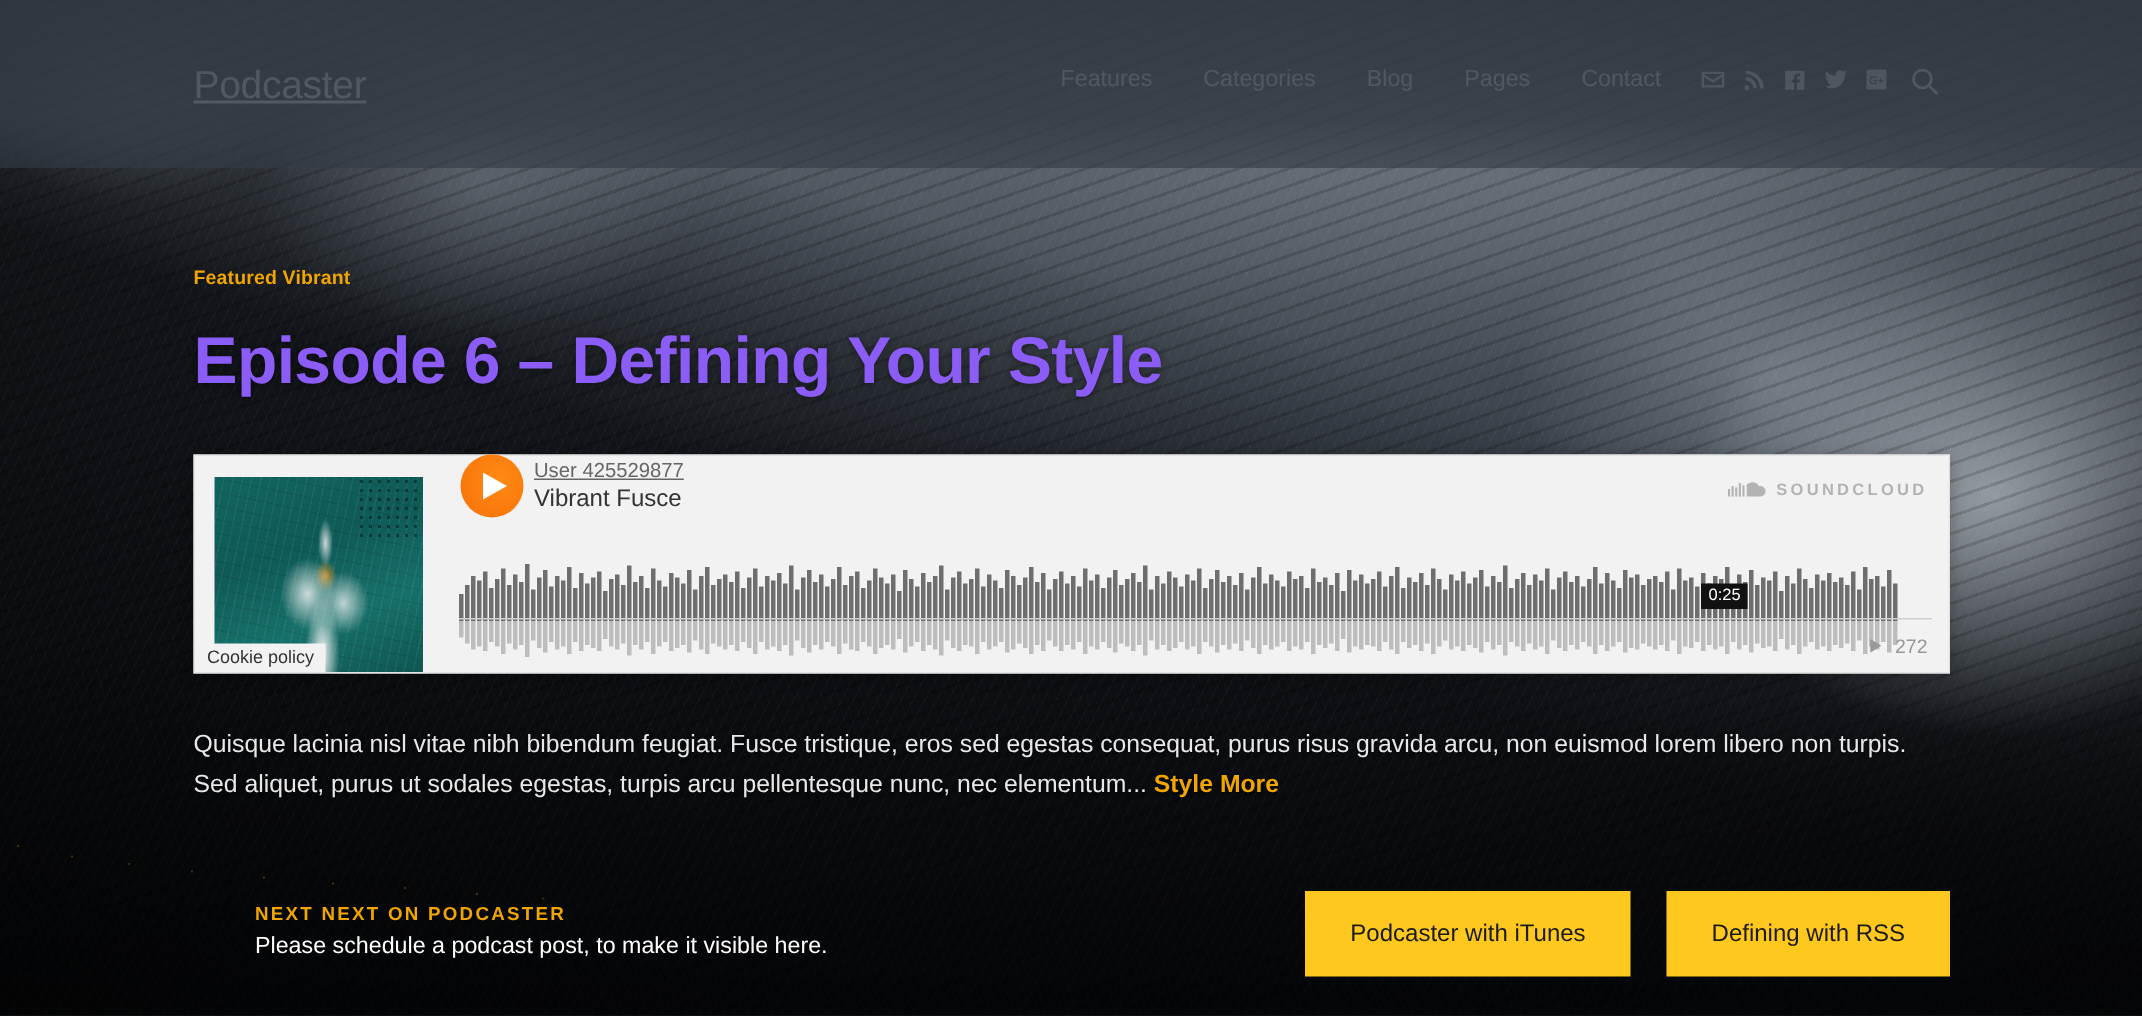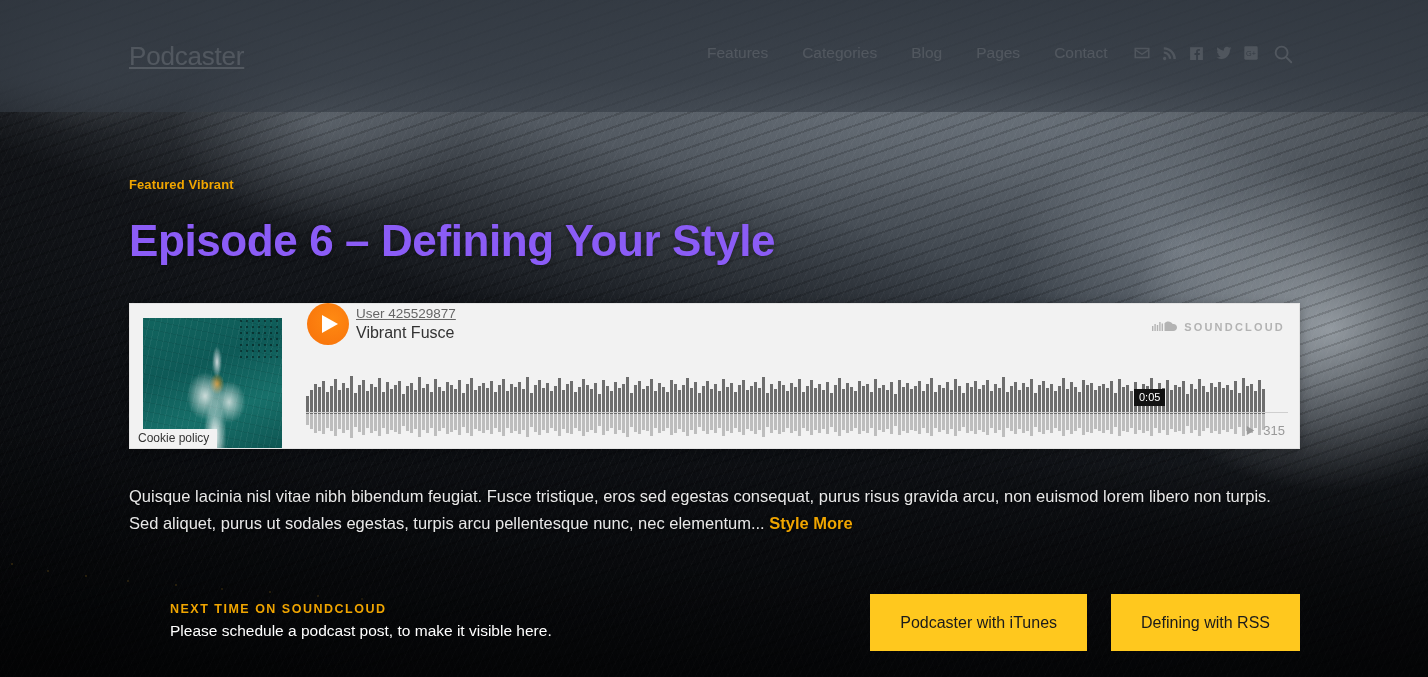--- a/index.html
+++ b/index.html
@@ -1263,43 +1263,43 @@
             <i class="bot" style="height: 16px;"></i>
           </div>
         </div>
       <div class="wave-baseline"></div>
     </div>
 
     <div class="sc-plays">
       <svg width="11" height="11" viewBox="0 0 12 12" fill="currentColor">
           <path d="M2 1l8 5-8 5z"></path>
         </svg>
-      <span>315</span>
+      <span>272</span>
     </div>
 
     <div class="cookie">Cookie policy</div>
   </div>
 
   <div class="sc-play">
     <svg width="18" height="20" viewBox="0 0 18 20" fill="#fff">
         <path d="M1 1l16 9-16 9z"></path>
       </svg>
   </div>
   <a class="sc-user" href="#">User 425529877</a>
   <div class="sc-track">Vibrant Fusce</div>
-  <div class="sc-time">0:05</div>
+  <div class="sc-time">0:25</div>
 
   <p class="desc">
     <span>Quisque lacinia nisl vitae nibh bibendum feugiat. Fusce tristique, eros sed egestas consequat, purus risus gravida arcu, non euismod lorem libero non turpis. Sed aliquet, purus ut sodales egestas, turpis arcu pellentesque nunc, nec elementum...</span>
     <a class="read-more" href="#">Style More</a>
   </p>
 
   <div class="bottom-bar">
     <div class="next-block">
-      <div class="next-kicker">NEXT TIME ON SOUNDCLOUD</div>
+      <div class="next-kicker">NEXT NEXT ON PODCASTER</div>
       <div class="next-text">Please schedule a podcast post, to make it visible here.</div>
     </div>
     <div class="btns">
       <button class="btn">Podcaster with iTunes</button>
       <button class="btn">Defining with RSS</button>
     </div>
   </div>
 
 </div>
 

